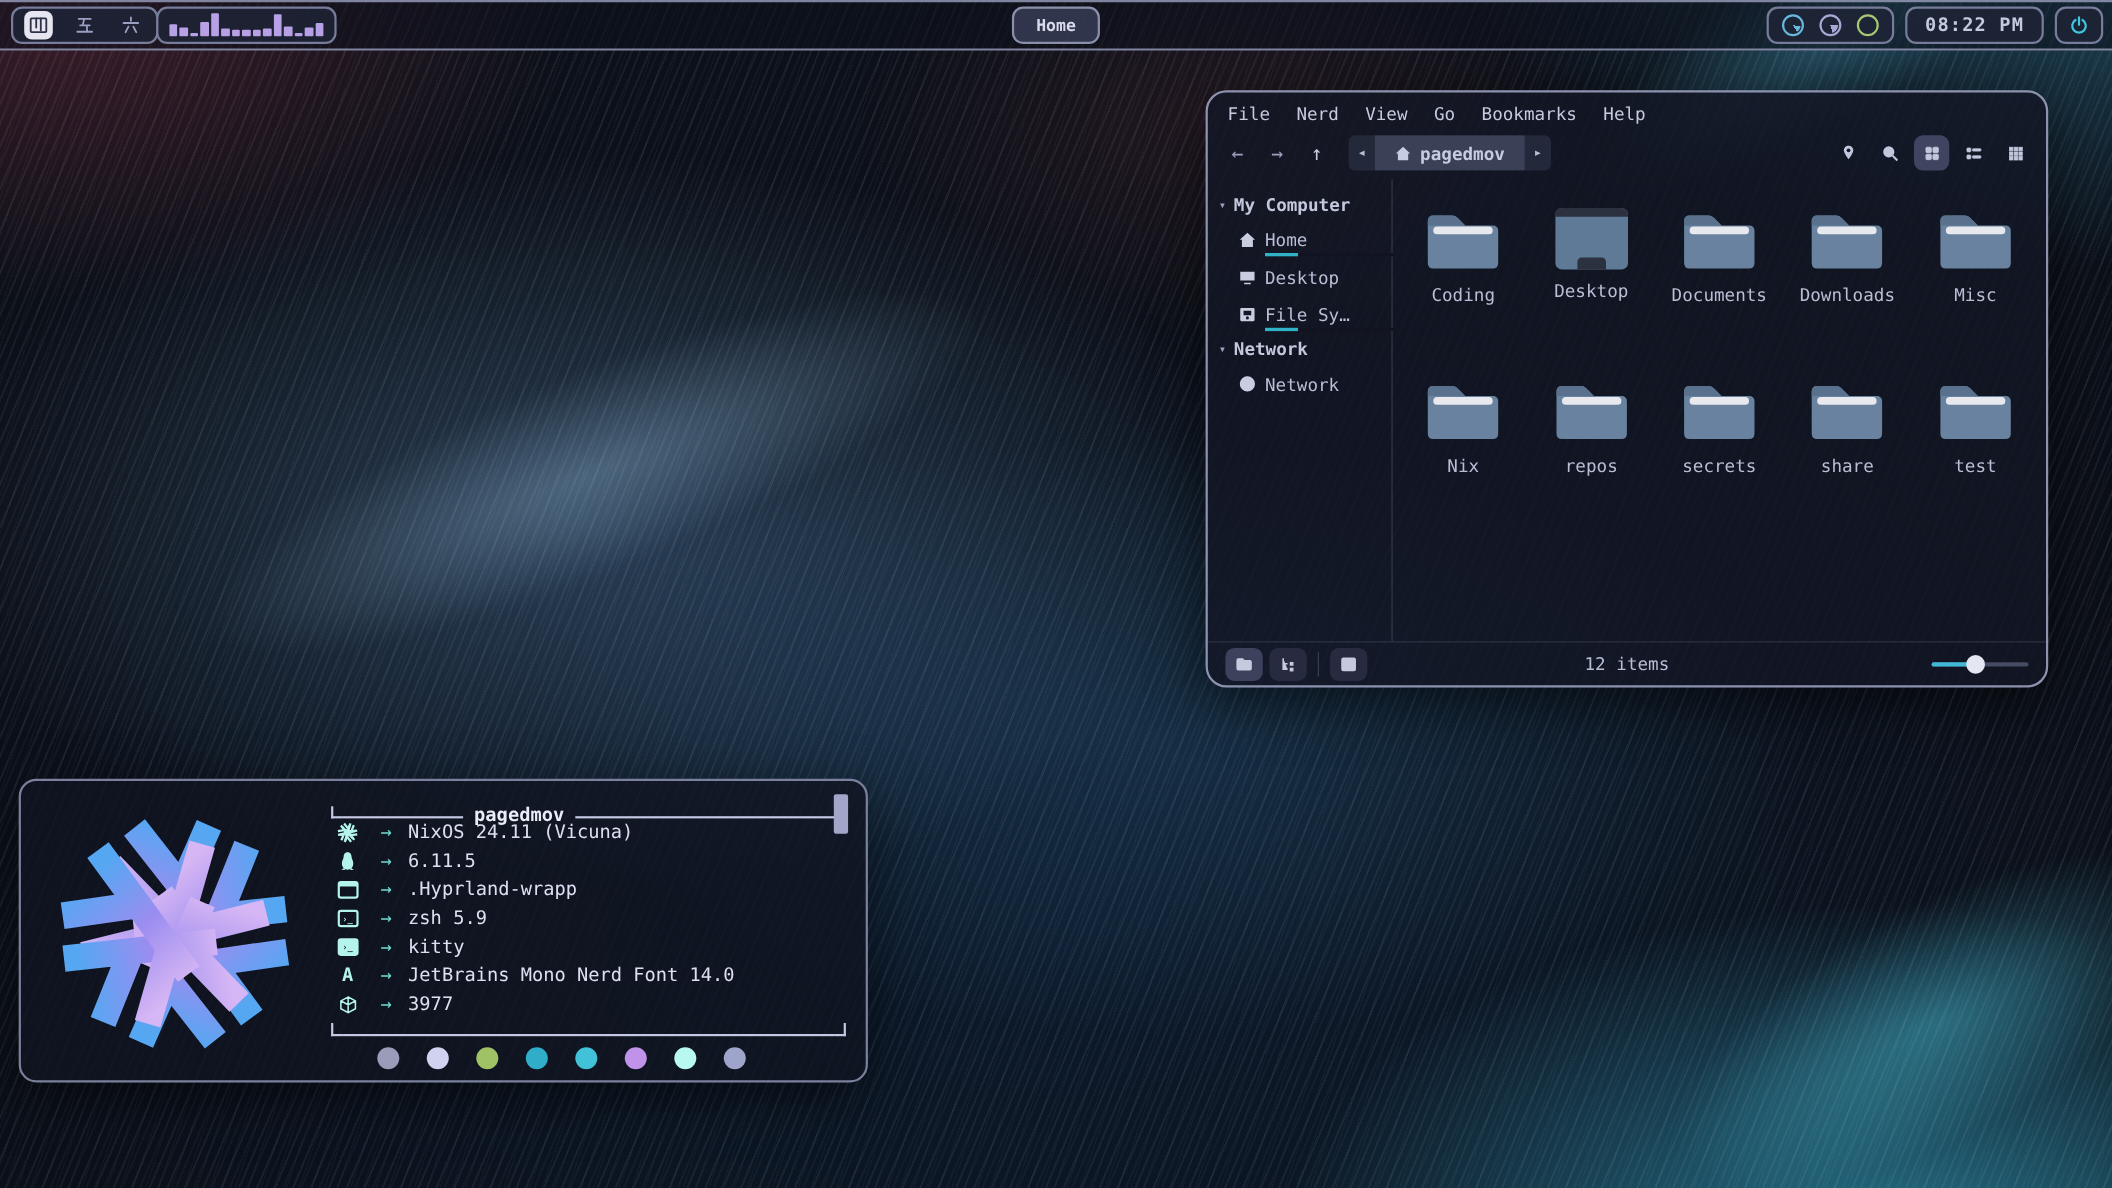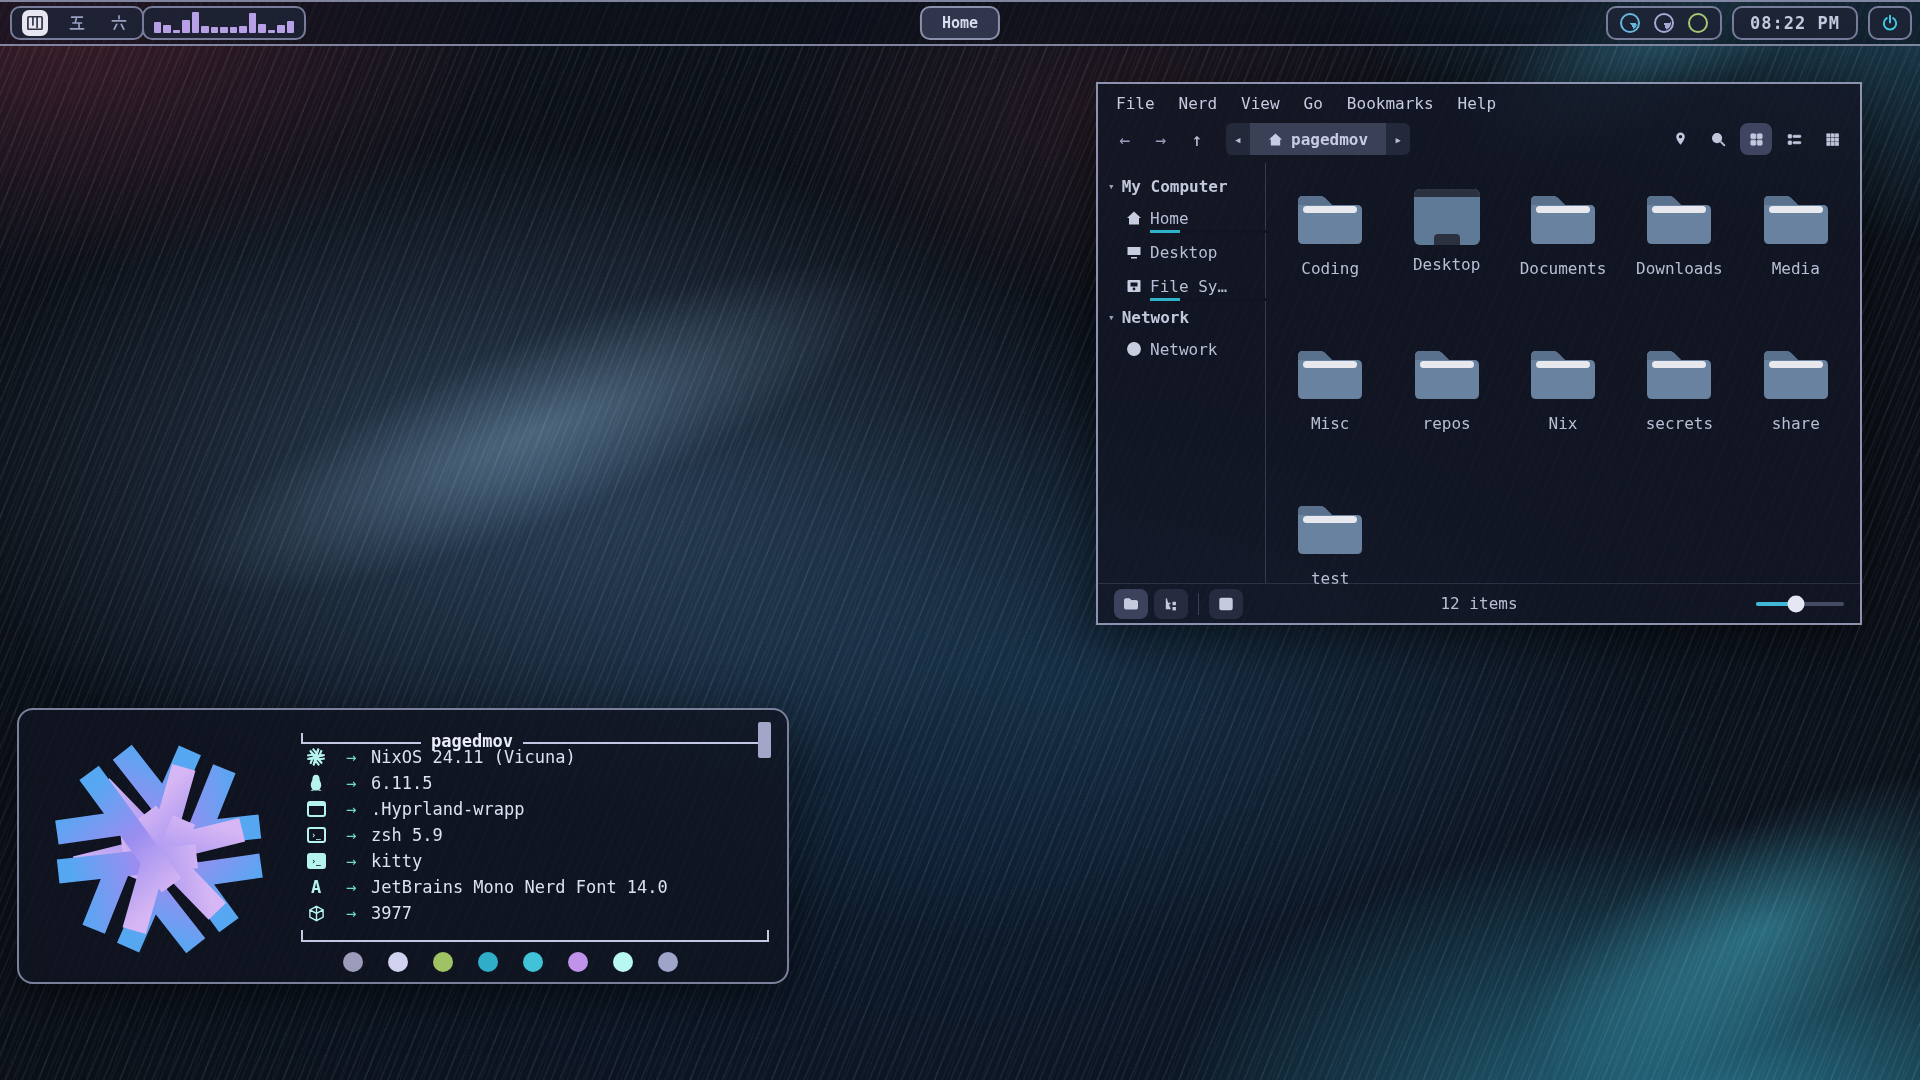--- a/index.html
+++ b/index.html
@@ -52,21 +52,21 @@
   .rings-island{ padding:0 12px; gap:14px; }
   .ring{ width:20px; height:20px; border-radius:50%; border:2px solid; position:relative; }
   .ring .wedge{ position:absolute; inset:1px; border-radius:50%; }
   .clock-island{ padding:0 16px; }
   .clock-island span{ font-weight:bold; font-size:17px; letter-spacing:1px; color:#c5c9e0; }
   .power-island{ width:44px; justify-content:center; }
   .power-island svg{ width:20px; height:20px; stroke:#3ec8e0; stroke-width:2.4; fill:none; stroke-linecap:round; }
 
   
   .fm{ position:absolute; left:1096px; top:82px; width:766px; height:543px;
-    background:rgba(19,23,37,.84); border:2px solid #8d93af; border-radius:0;
+    background:rgba(19,23,37,.84); border:2px solid #8d93af; border-radius:19px;
     box-shadow:0 14px 48px rgba(0,0,0,.5); display:flex; flex-direction:column; overflow:hidden; }
   .fm-menubar{ display:flex; gap:24px; padding:10px 18px 6px; font-size:16px; color:#c6cadf; }
   .fm-menubar span{ cursor:default; }
   .fm-toolbar{ display:flex; align-items:center; padding:4px 12px 8px; gap:6px; }
   .navbtn{ width:30px; height:30px; display:flex; align-items:center; justify-content:center;
     font-size:18px; color:#9aa0bc; border-radius:6px; }
   .navbtn.up{ color:#c9cde2; }
   .pathwidget{ display:flex; align-items:center; margin-left:8px; background:rgba(38,43,61,.9);
     border-radius:6px; overflow:hidden; height:32px; }
   .pathchev{ width:24px; text-align:center; color:#b9bdd4; font-size:13px; }
@@ -368,39 +368,33 @@
       <div class="fitem">
         <span class="folder-ic"><svg viewBox="0 0 72 58">
               <use href="#folder-shape"></use>
             </svg></span>
         <span class="nm">Downloads</span>
       </div>
       <div class="fitem">
         <span class="folder-ic"><svg viewBox="0 0 72 58">
               <use href="#folder-shape"></use>
             </svg></span>
-        <span class="nm">Media</span>
-      </div>
-      <div class="fitem">
-        <span class="folder-ic"><svg viewBox="0 0 72 58">
-              <use href="#folder-shape"></use>
-            </svg></span>
         <span class="nm">Misc</span>
       </div>
       <div class="fitem">
         <span class="folder-ic"><svg viewBox="0 0 72 58">
               <use href="#folder-shape"></use>
             </svg></span>
+        <span class="nm">Nix</span>
+      </div>
+      <div class="fitem">
+        <span class="folder-ic"><svg viewBox="0 0 72 58">
+              <use href="#folder-shape"></use>
+            </svg></span>
         <span class="nm">repos</span>
-      </div>
-      <div class="fitem">
-        <span class="folder-ic"><svg viewBox="0 0 72 58">
-              <use href="#folder-shape"></use>
-            </svg></span>
-        <span class="nm">Nix</span>
       </div>
       <div class="fitem">
         <span class="folder-ic"><svg viewBox="0 0 72 58">
               <use href="#folder-shape"></use>
             </svg></span>
         <span class="nm">secrets</span>
       </div>
       <div class="fitem">
         <span class="folder-ic"><svg viewBox="0 0 72 58">
               <use href="#folder-shape"></use>

